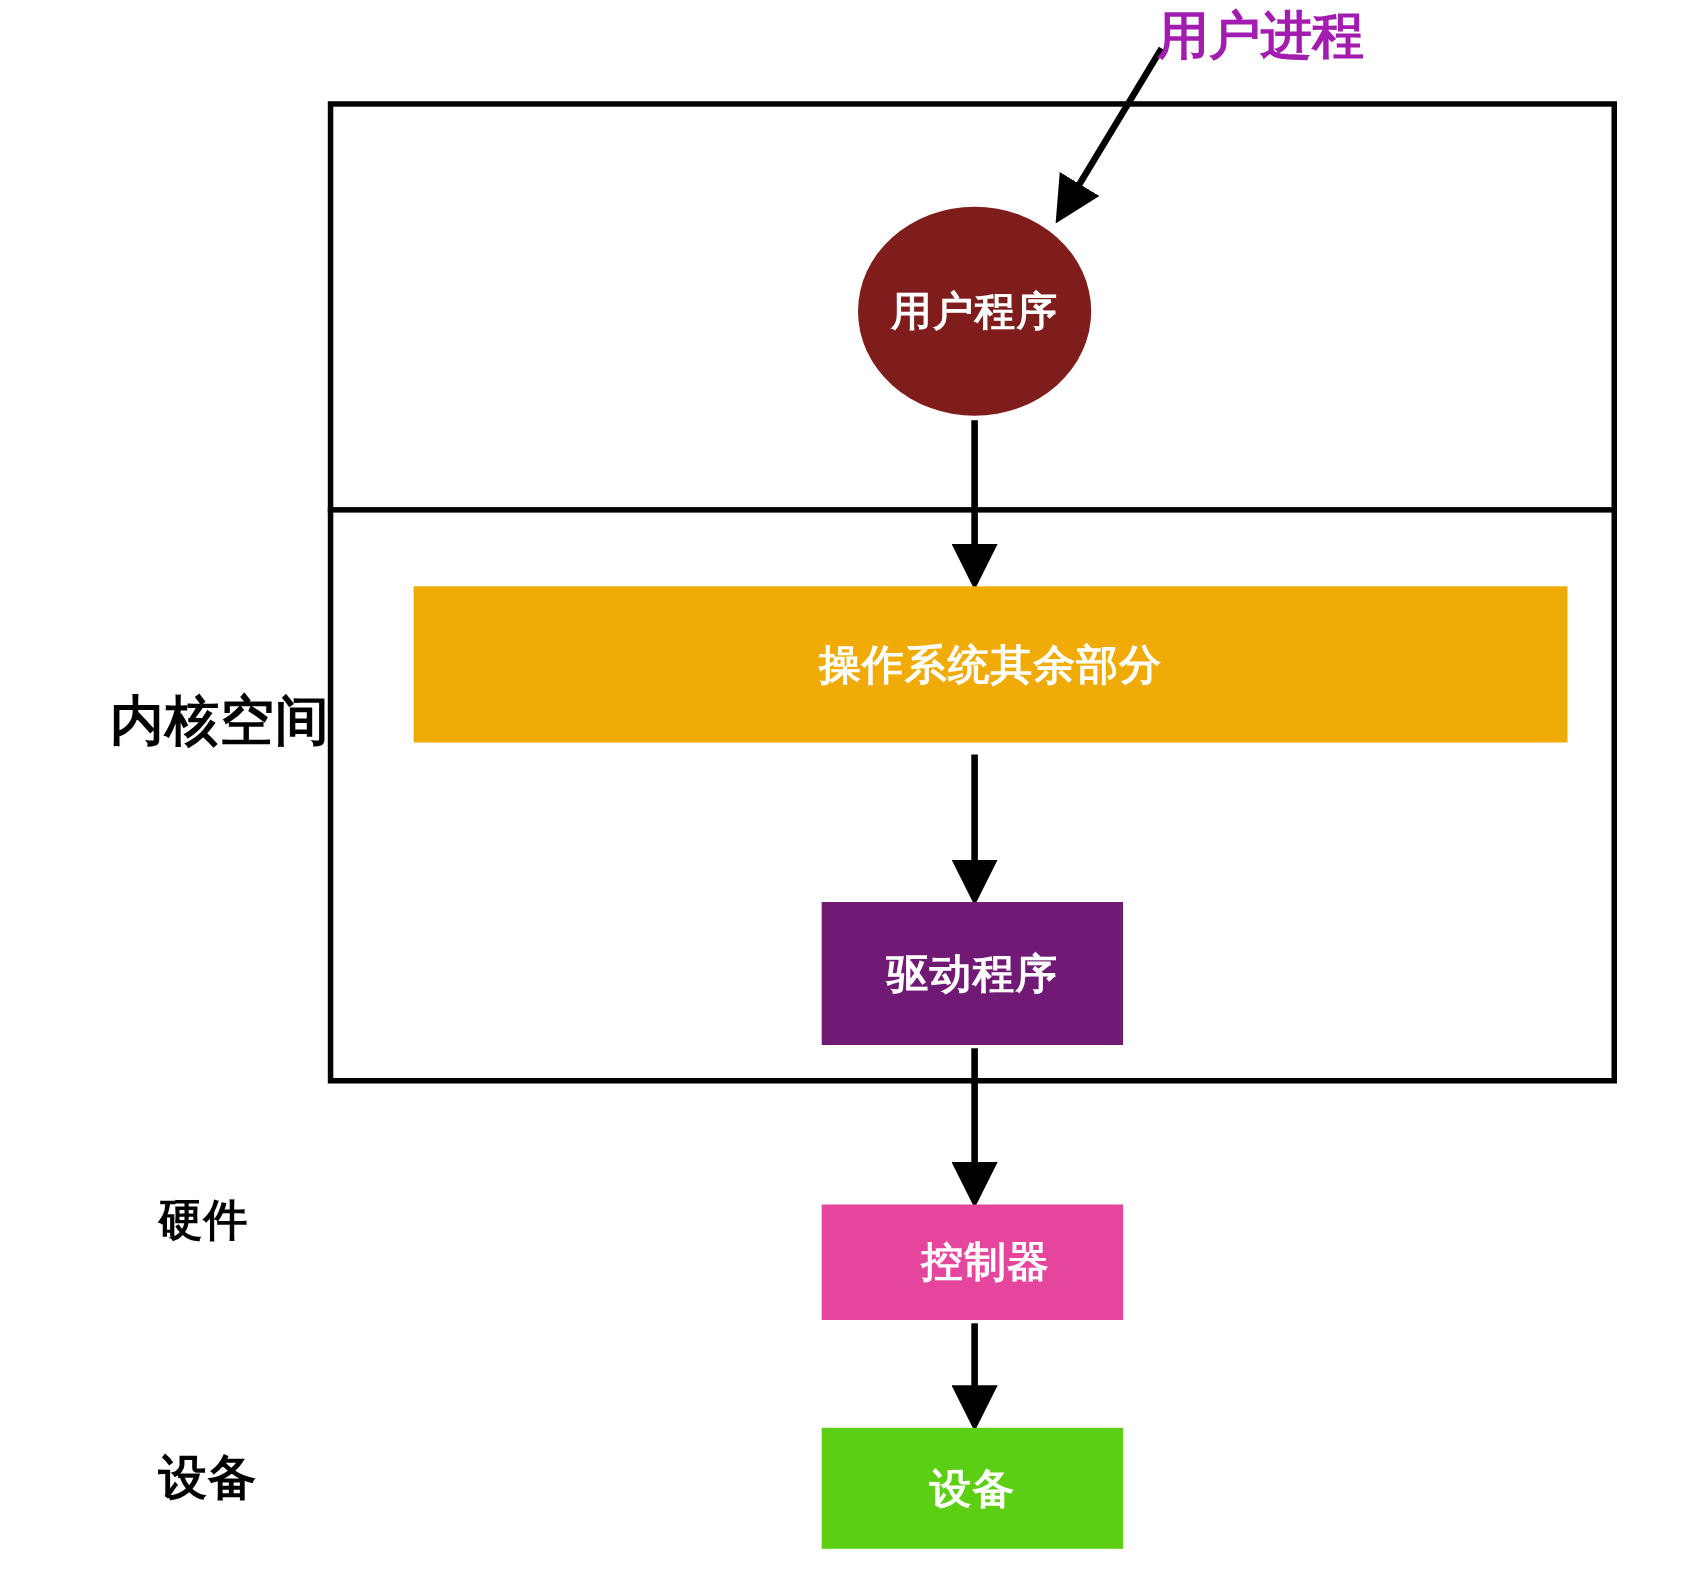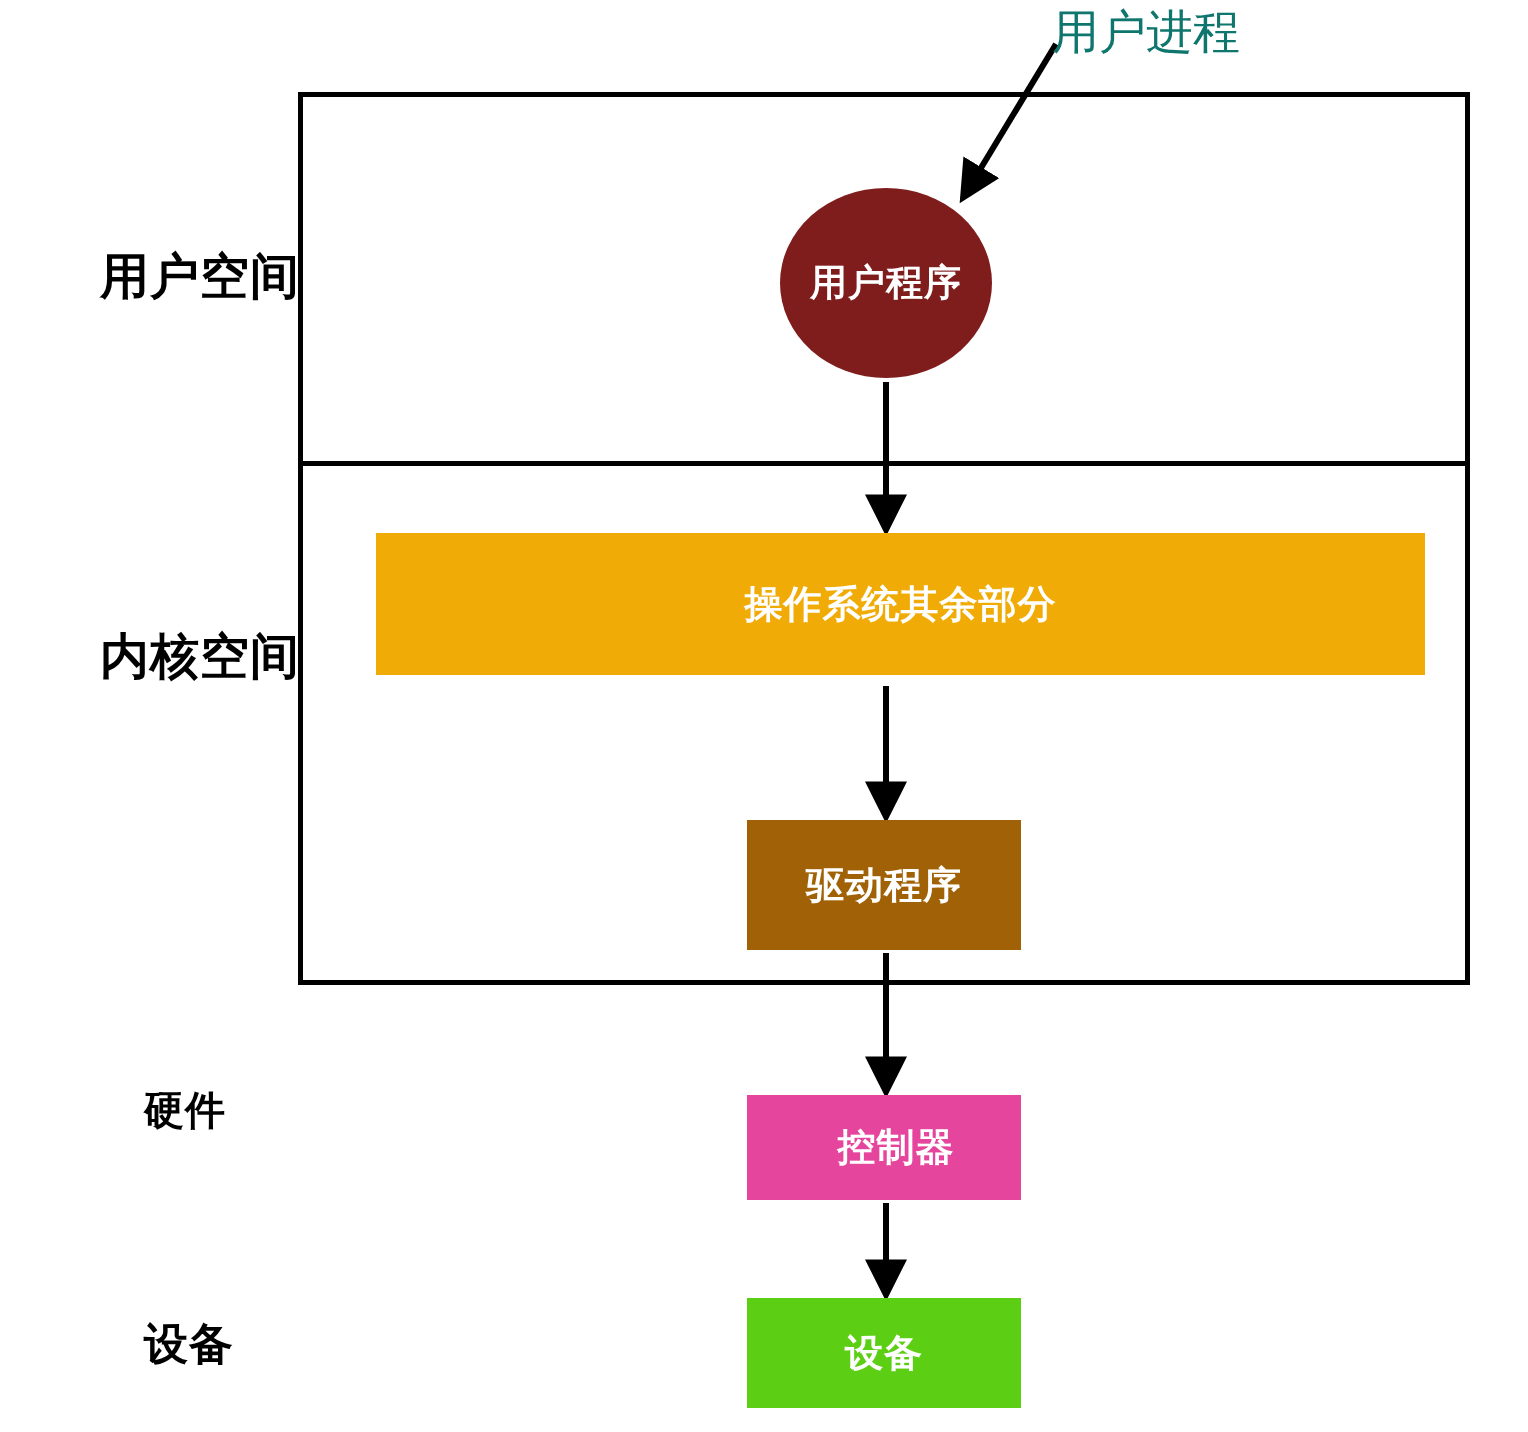--- a/index.html
+++ b/index.html
@@ -48,22 +48,22 @@
   #label-kernel-space{ left: 100px; top: 632px; font-size: 49px; letter-spacing: 1px; }
   #label-hardware    { left: 144px; top: 1090px; font-size: 40px; letter-spacing: 1px; }
   #label-device      { left: 144px; top: 1322px; font-size: 44px; letter-spacing: 1px; }
 
   
   #annotation-user-process {
     position: absolute;
     left: 1052px;
     top: 8px;
     font-size: 47px;
-    font-weight: normal;
-    color: #0f766e;
+    font-weight: bold;
+    color: #a21caf;
     white-space: nowrap;
     line-height: 1;
   }
 
   
   .node {
     position: absolute;
     display: flex;
     align-items: center;
     justify-content: center;
@@ -90,21 +90,21 @@
     height: 142px;
     background: #f0ab06;
     font-size: 38px;
     letter-spacing: 1px;
   }
   #node-driver {
     left: 747px;
     top: 820px;
     width: 274px;
     height: 130px;
-    background: #a16207;
+    background: #701a75;
     font-size: 38px;
     letter-spacing: 1px;
   }
   #node-controller {
     left: 747px;
     top: 1095px;
     width: 274px;
     height: 105px;
     background: #e5459c;
     font-size: 38px;
@@ -152,21 +152,20 @@
 
     <line x1="886" y1="686" x2="886" y2="815" stroke="#000000" stroke-width="6" marker-end="url(#arrowhead)"></line>
 
     <line x1="886" y1="953" x2="886" y2="1090" stroke="#000000" stroke-width="6" marker-end="url(#arrowhead)"></line>
 
     <line x1="886" y1="1203" x2="886" y2="1293" stroke="#000000" stroke-width="6" marker-end="url(#arrowhead)"></line>
   </svg>
 
   <div id="annotation-user-process">用户进程</div>
 
-  <div class="side-label" id="label-user-space">用户空间</div>
   <div class="side-label" id="label-kernel-space">内核空间</div>
   <div class="side-label" id="label-hardware">硬件</div>
   <div class="side-label" id="label-device">设备</div>
 
   <div class="node" id="node-user-program">用户程序</div>
 
   <div class="node" id="node-os-rest">操作系统其余部分</div>
 
   <div class="node" id="node-driver">驱动程序</div>
 

